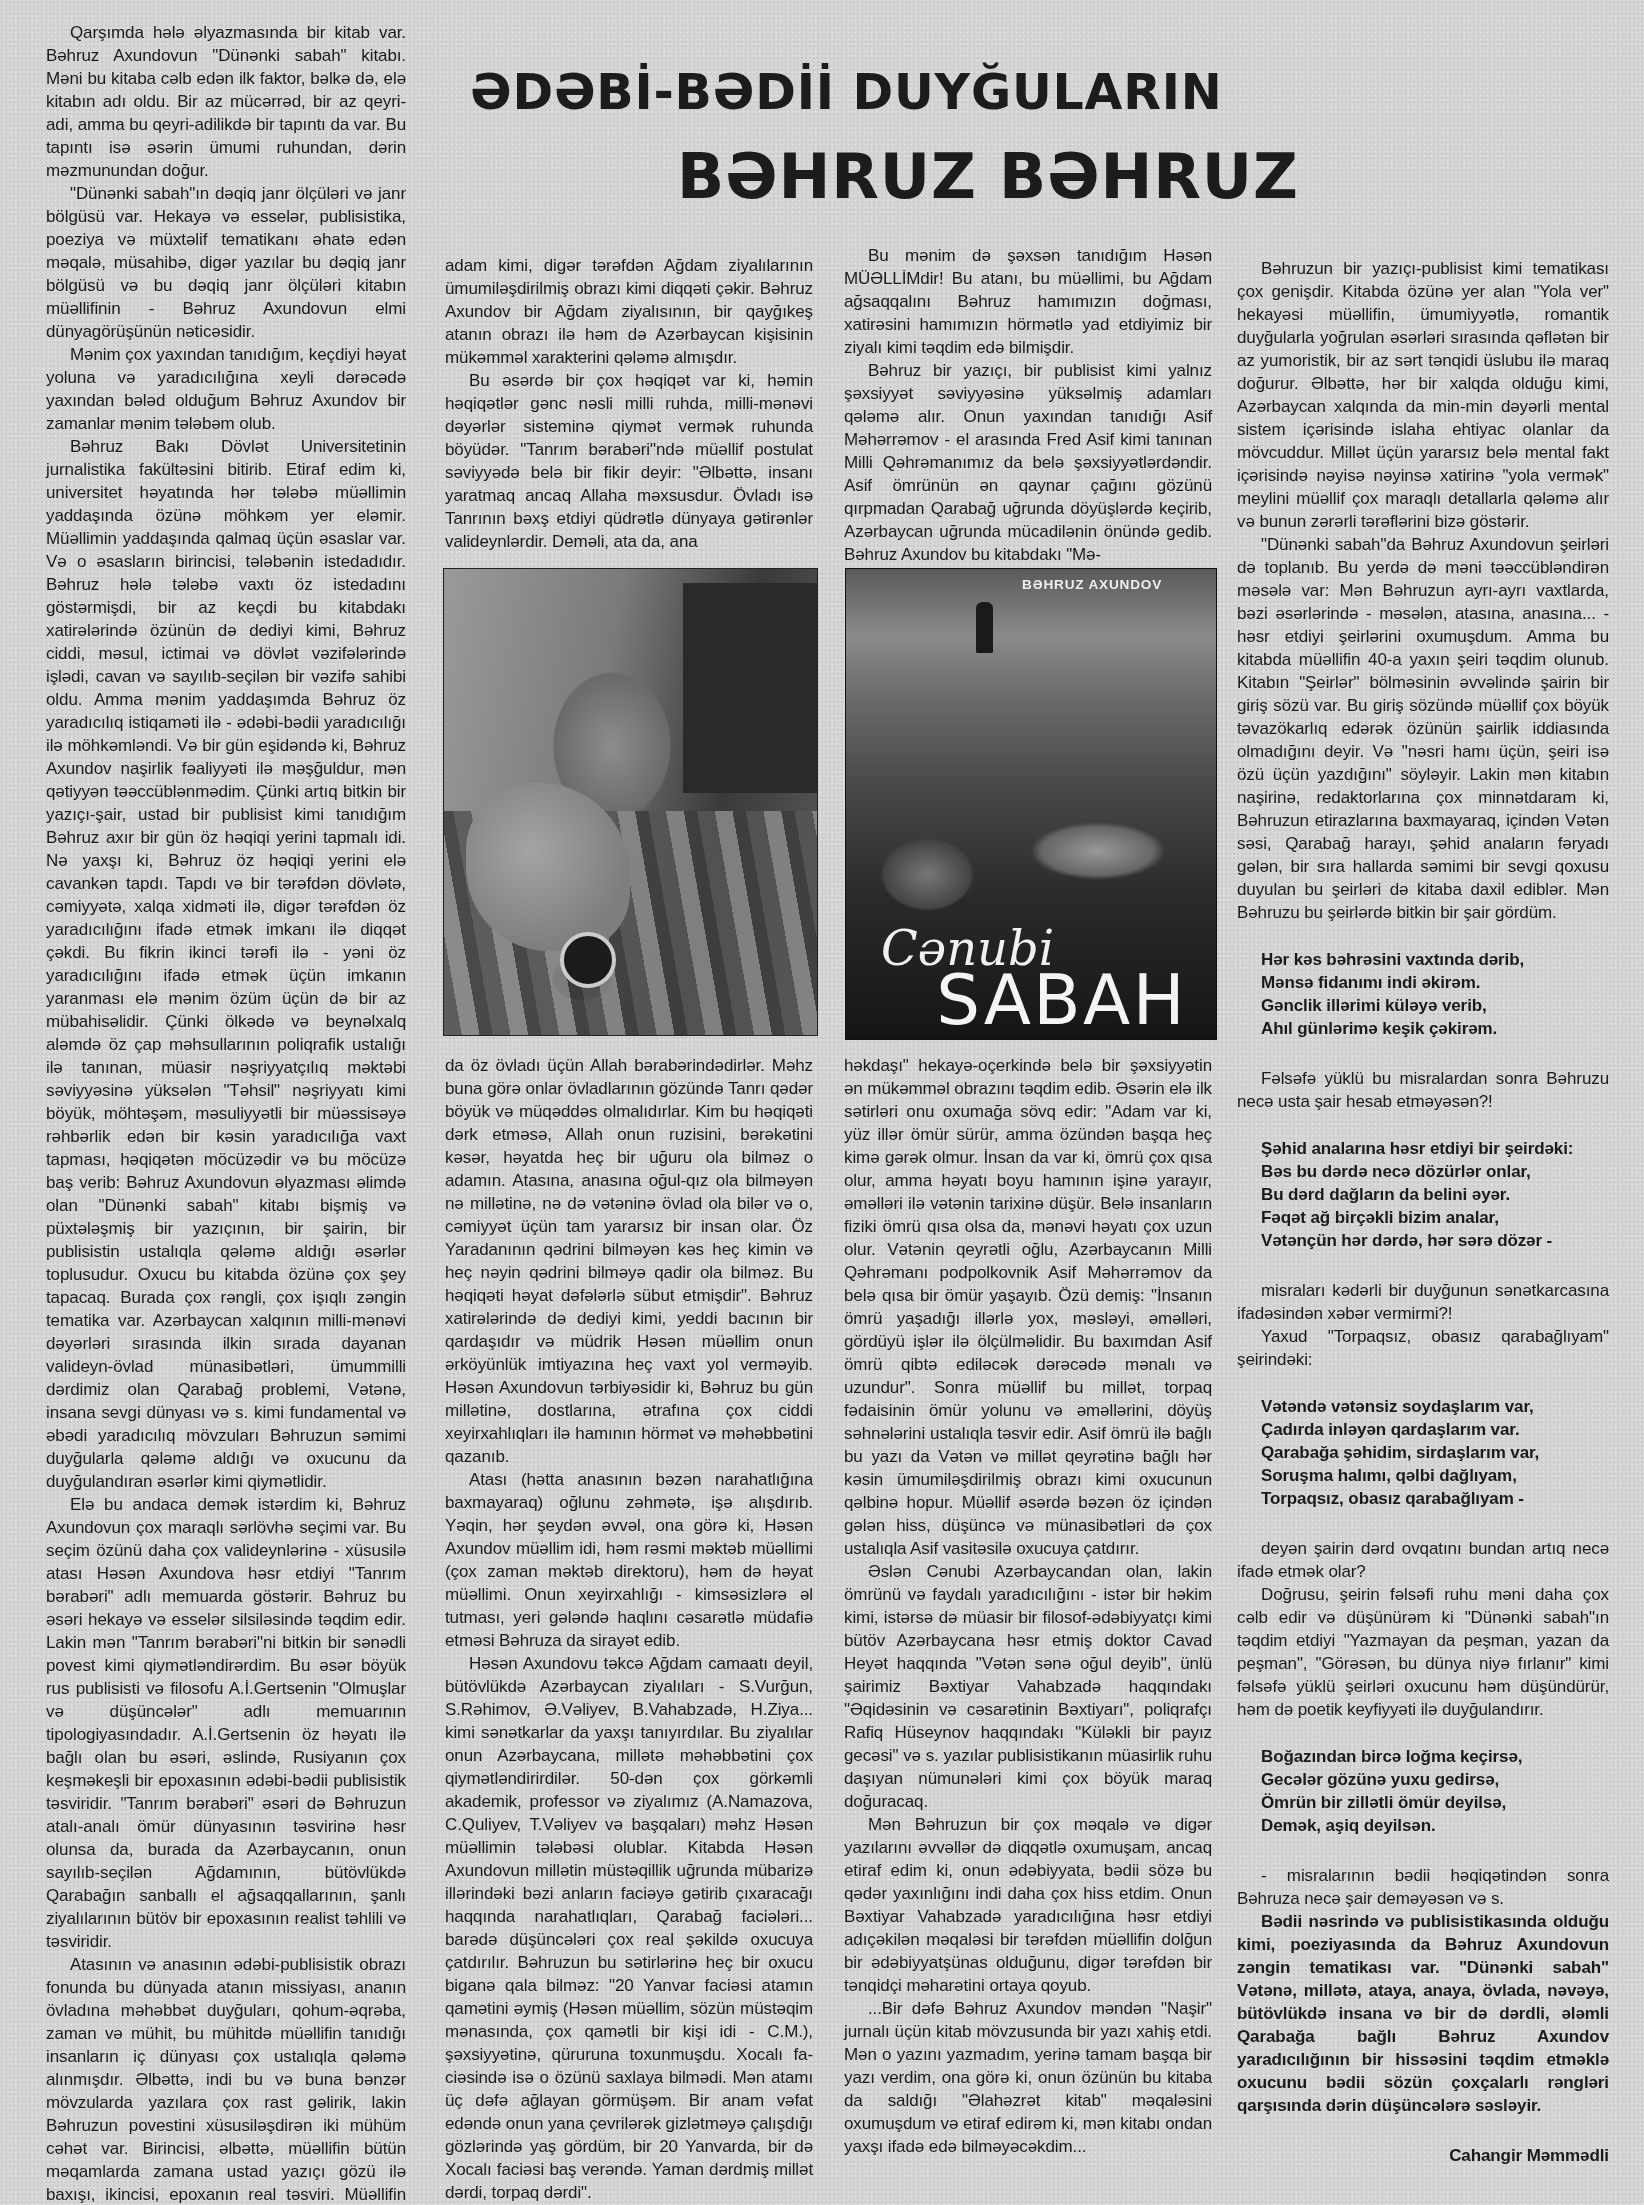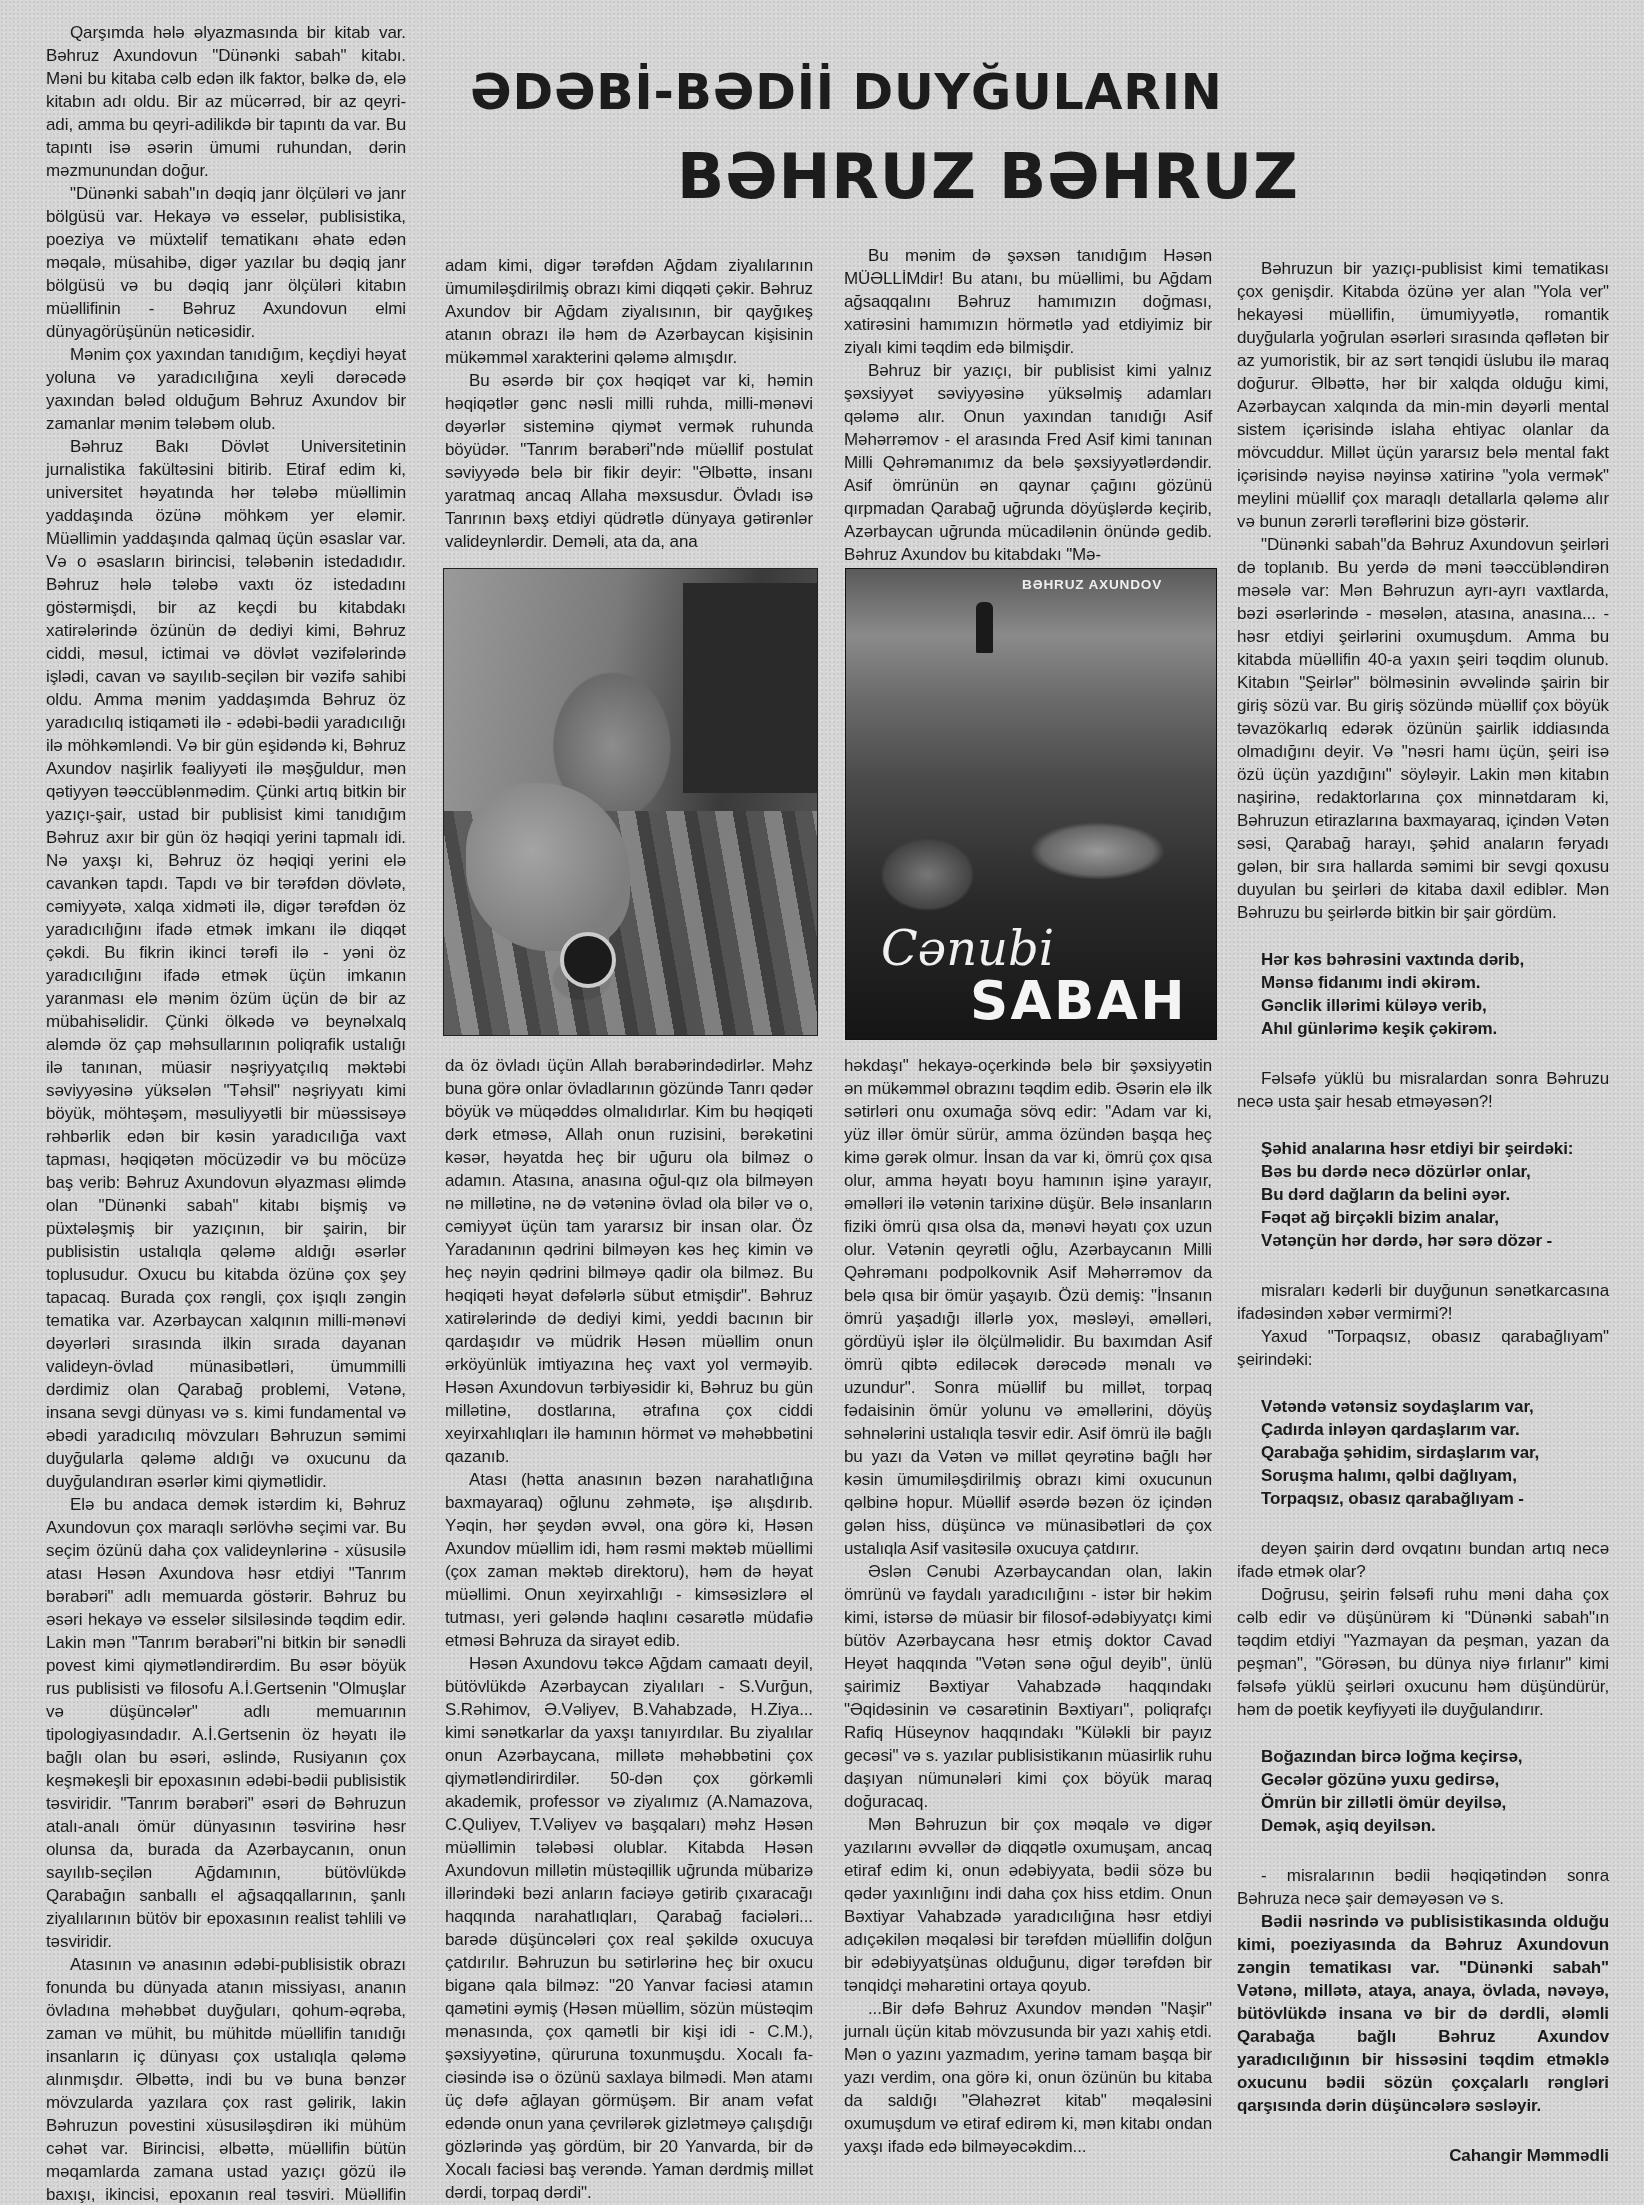--- a/index.html
+++ b/index.html
@@ -89,21 +89,21 @@
     background: #1a1a1a; border-radius: 6.4px 6.4px 1.6px 1.6px;
   }
   #cover .title1 {
     position: absolute; left: 35px; top: 351px;
     font-family: "DejaVu Serif", "Liberation Serif", serif;
     font-style: italic; font-size: 48px; color: #f0f0f0;
   }
   #cover .title2 {
     position: absolute; right: 29px; top: 405px;
     font-family: "DejaVu Sans", sans-serif;
-    font-size: 53px; color: #f4f4f4; letter-spacing: 2.4px; line-height: 53px; font-weight: bold;
+    font-size: 69px; color: #f4f4f4; letter-spacing: 2.4px; line-height: 53px;
   }
 
   .sig { text-align: right; font-weight: bold; margin-top: 27px; line-height: 24px; }
 </style>
 </head>
 <body>
 
 <div id="headline">
   <span class="l1">ƏDƏBİ-BƏDİİ DUYĞULARIN</span>
   <span class="l2">BƏHRUZ BƏHRUZ</span>

